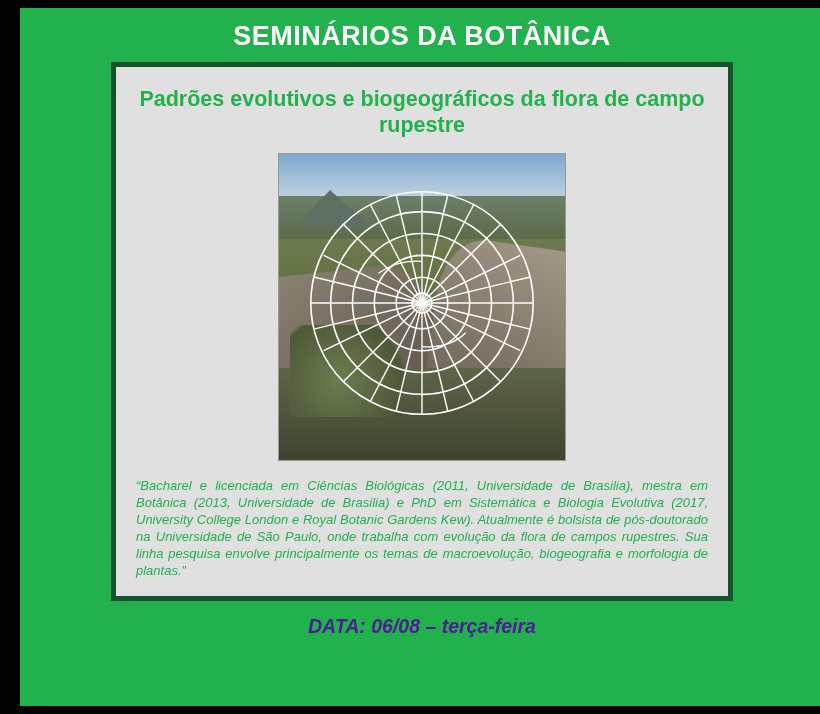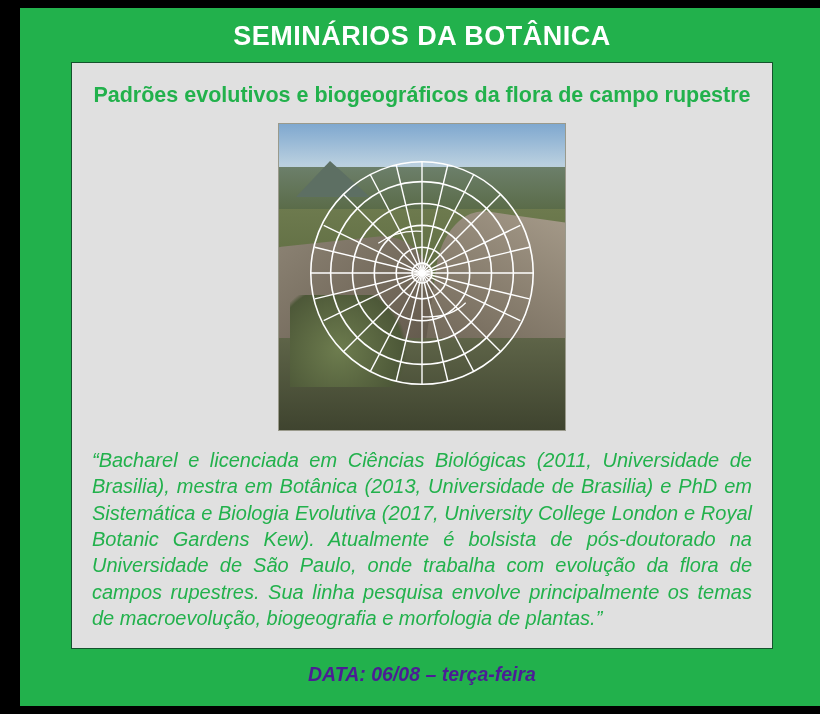--- a/index.html
+++ b/index.html
@@ -30,23 +30,23 @@
     text-align: center;
     color: #ffffff;
     font-size: 27px;
     font-weight: bold;
     letter-spacing: 0.5px;
     padding-top: 13px;
     padding-bottom: 10px;
     box-sizing: border-box;
   }
   .content-card {
-    width: 702px;
+    width: 622px;
     background: #e0e0e0;
-    border: 1px solid #14532d;
+    border: 5px solid #14532d;
     box-sizing: border-box;
     padding: 14px 18px 10px 18px;
   }
   .seminar-title {
     text-align: center;
     color: #22b14c;
     font-size: 21.5px;
     font-weight: bold;
     line-height: 1.2;
     margin: 6px 0 14px 0;
@@ -133,21 +133,21 @@
     text-align: center;
     color: #1f7a3f;
     font-size: 15.5px;
     font-weight: bold;
     font-style: italic;
     letter-spacing: 0.4px;
     margin-bottom: 14px;
   }
   .bio {
     color: #22b14c;
-    font-size: 20px;
+    font-size: 13px;
     font-style: italic;
     line-height: 1.32;
     text-align: justify;
     margin: 0 2px 6px 2px;
   }
   .footer {
     width: 100%;
     text-align: center;
     color: #4c1d95;
     font-size: 19.5px;

